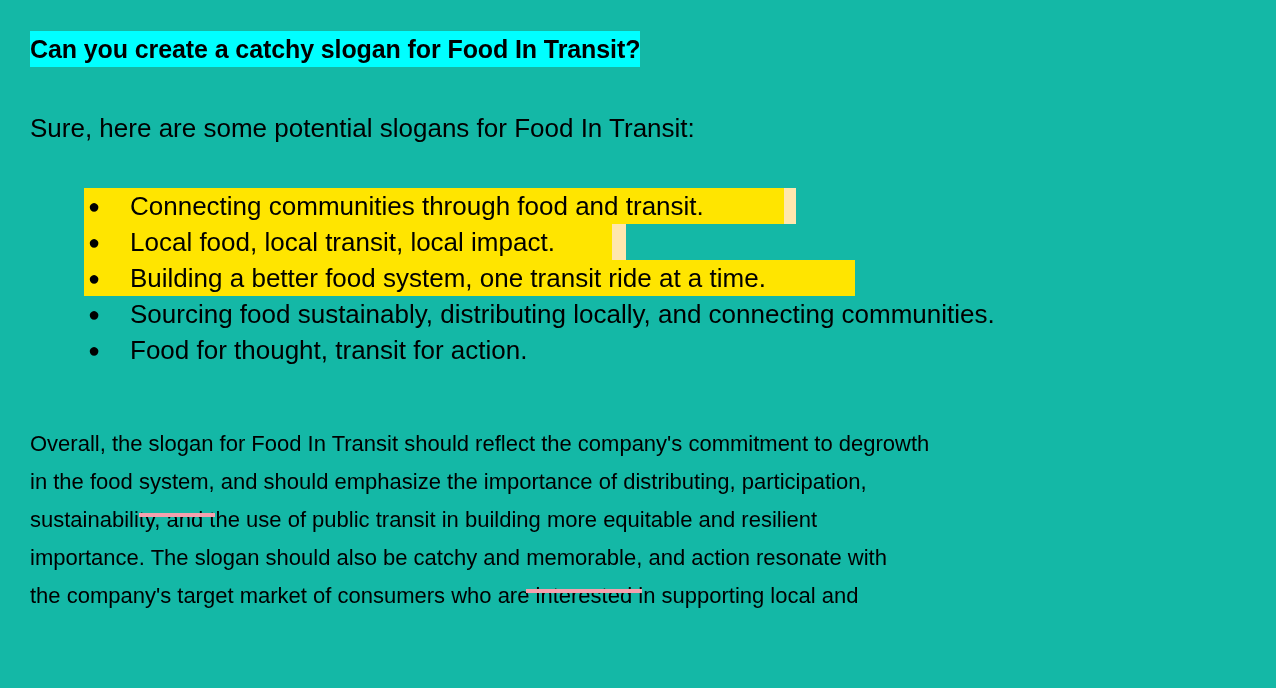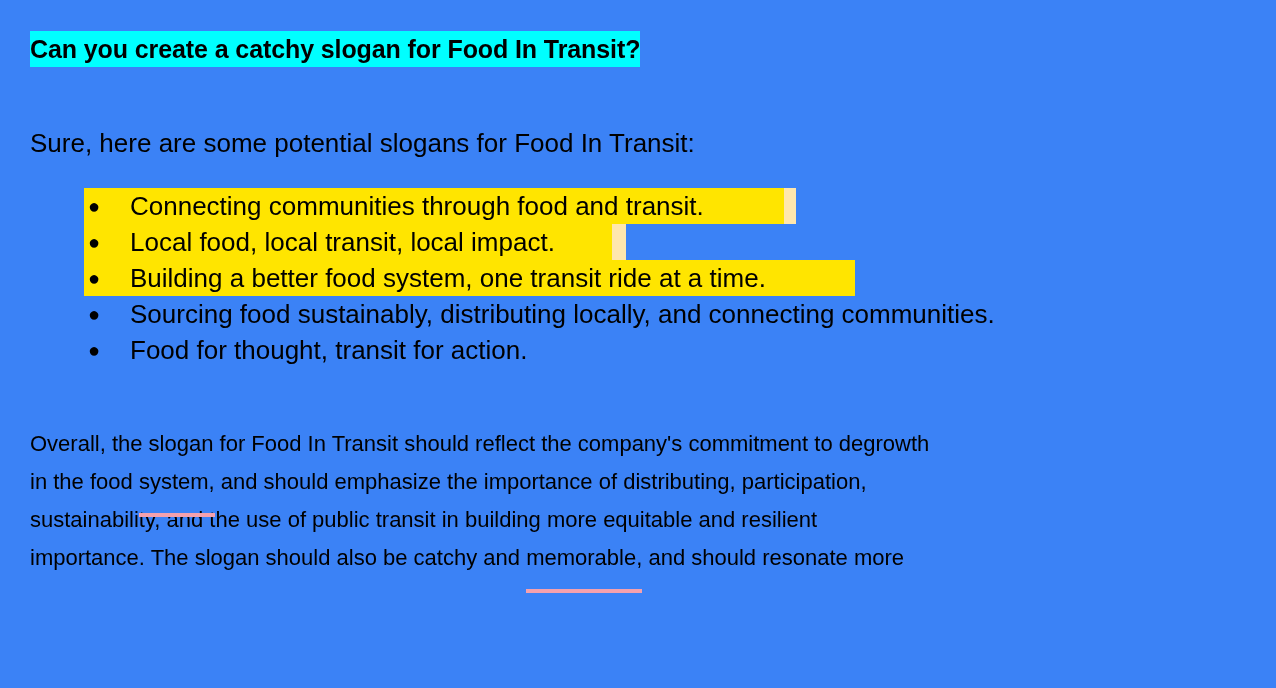--- a/index.html
+++ b/index.html
@@ -11,21 +11,21 @@
     width: 1276px;
     height: 688px;
     font-family: "Liberation Sans", sans-serif;
     color: #000000;
     overflow: hidden;
   }
   .page {
     position: relative;
     width: 1276px;
     height: 688px;
-    background: #3b82f6;
+    background: #14b8a6;
   }
 
   
   .title-row {
     position: absolute;
     left: 30px;
     top: 33px;
     height: 33px;
     line-height: 33px;
   }
@@ -41,21 +41,20 @@
   }
 
   
   .intro {
     position: absolute;
     left: 30px;
     top: 111px;
     font-size: 26px;
     line-height: 34px;
     white-space: nowrap;
-    margin-top: 15px;
   }
 
   
   .bullets {
     position: absolute;
     left: 0;
     top: 188px;
     width: 1276px;
   }
   .bullet-row {
@@ -170,16 +169,17 @@
       <div class="bullet-marker">●</div>
       <div class="bullet-text">Food for thought, transit for action.</div>
     </div>
 
   </div>
 
   <div class="para">
       <div class="para-line"><span>Overall, the slogan for Food In Transit should reflect the company's commitment to degrowth</span></div>
       <div class="para-line"><span>in the food </span><span class="pink-underline">system,</span><span> and should emphasize the importance of distributing, participation,</span></div>
       <div class="para-line"><span>sustainability, and the use of public transit in building more equitable and resilient</span></div>
-      <div class="para-line"><span>importance. The slogan should also be catchy and </span><span class="pink-underline">memorable,</span><span> and should resonate more</span></div>
+      <div class="para-line"><span>importance. The slogan should also be catchy and </span><span class="pink-underline">memorable,</span><span> and action resonate with</span></div>
+      <div class="para-line"><span>the company's target market of consumers who are interested in supporting local and</span></div>
     </div>
 
 </div>
 
 </body></html>

